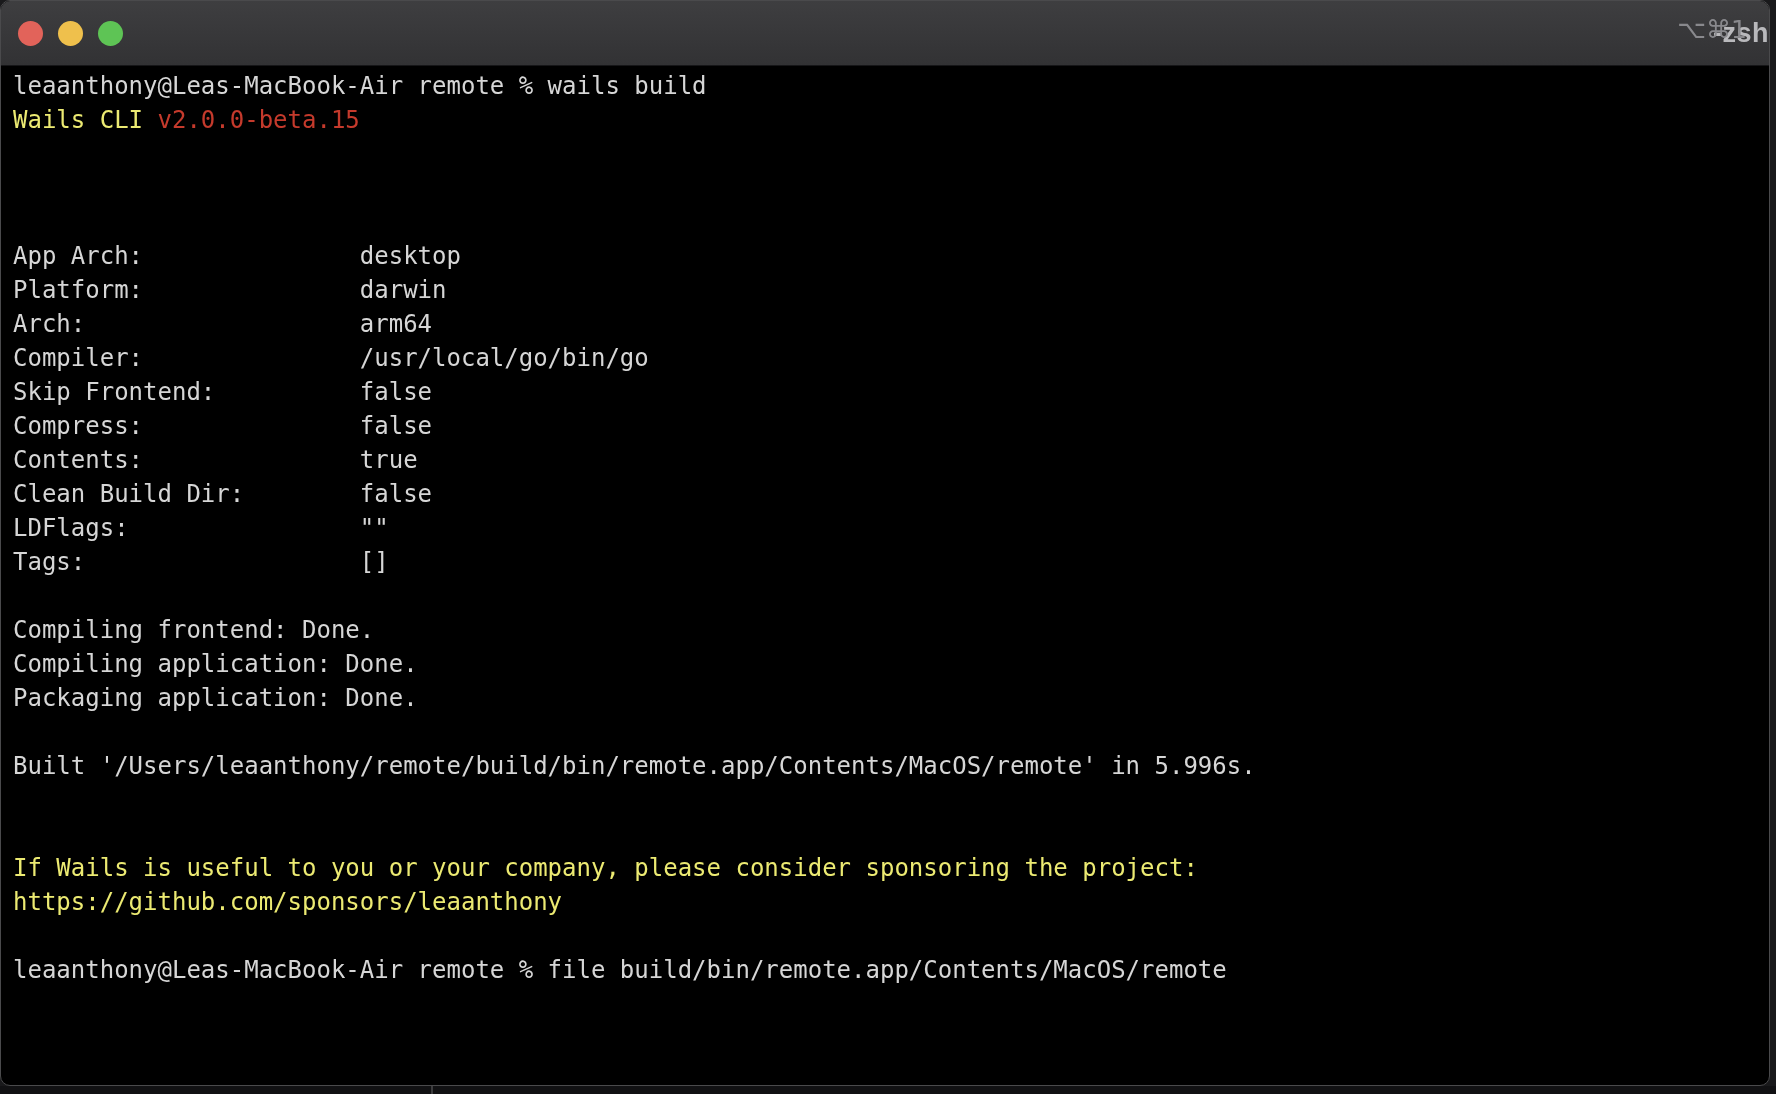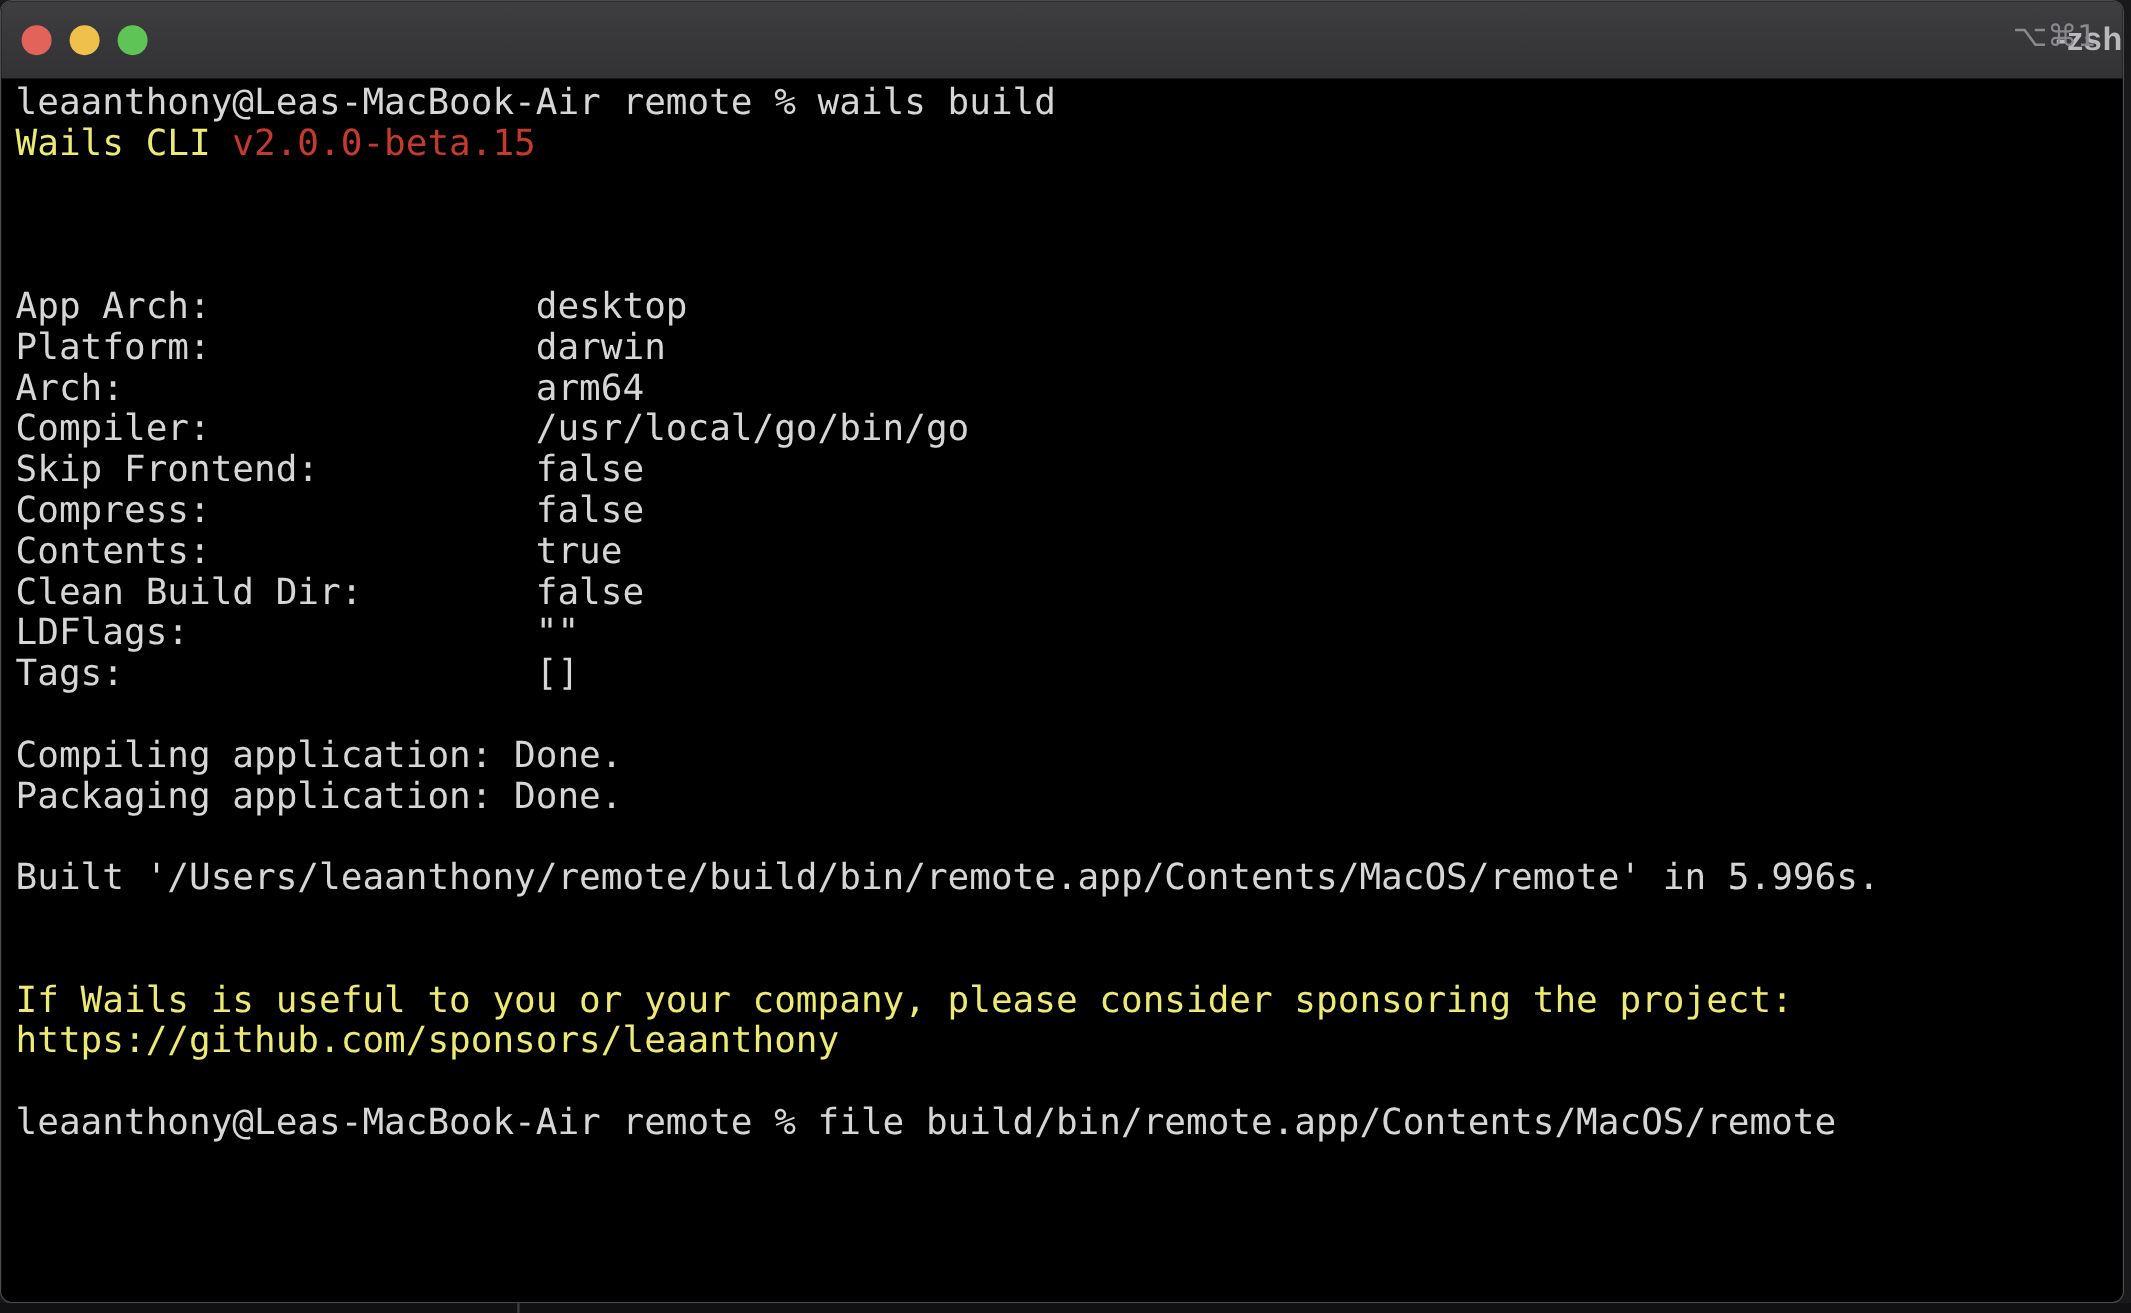--- a/index.html
+++ b/index.html
@@ -57,21 +57,21 @@
     position: absolute;
     right: 22px;
     top: 14px;
     color: #89898d;
     font-size: 25px;
     font-family: "DejaVu Sans", sans-serif;
   }
   .content {
     padding: 3px 0 0 12px;
     font-family: "DejaVu Sans Mono", "Liberation Mono", monospace;
-    font-size: 30px;
+    font-size: 24px;
     line-height: 34px;
     color: var(--fg, #d6d6d6);
   }
   .line {
     height: 34px;
     white-space: pre;
   }
   .kv-label {
     display: inline-block;
     width: var(--valcol, 24ch);
@@ -126,20 +126,21 @@
       <div class="line"><span class="kv-label c-fg">Platform:</span><span class="c-fg">darwin</span></div>
       <div class="line"><span class="kv-label c-fg">Arch:</span><span class="c-fg">arm64</span></div>
       <div class="line"><span class="kv-label c-fg">Compiler:</span><span class="c-fg">/usr/local/go/bin/go</span></div>
       <div class="line"><span class="kv-label c-fg">Skip Frontend:</span><span class="c-fg">false</span></div>
       <div class="line"><span class="kv-label c-fg">Compress:</span><span class="c-fg">false</span></div>
       <div class="line"><span class="kv-label c-fg">Contents:</span><span class="c-fg">true</span></div>
       <div class="line"><span class="kv-label c-fg">Clean Build Dir:</span><span class="c-fg">false</span></div>
       <div class="line"><span class="kv-label c-fg">LDFlags:</span><span class="c-fg">""</span></div>
       <div class="line"><span class="kv-label c-fg">Tags:</span><span class="c-fg">[]</span></div>
       <div class="line">&nbsp;</div>
+      <div class="line"><span class="c-fg">Compiling frontend: Done.</span></div>
       <div class="line"><span class="c-fg">Compiling application: Done.</span></div>
       <div class="line"><span class="c-fg">Packaging application: Done.</span></div>
       <div class="line">&nbsp;</div>
       <div class="line"><span class="c-fg">Built '/Users/leaanthony/remote/build/bin/remote.app/Contents/MacOS/remote' in 5.996s.</span></div>
       <div class="line">&nbsp;</div>
       <div class="line">&nbsp;</div>
       <div class="line"><span class="c-yellow">If Wails is useful to you or your company, please consider sponsoring the project:</span></div>
       <div class="line"><span class="c-yellow">https://github.com/sponsors/leaanthony</span></div>
       <div class="line">&nbsp;</div>
       <div class="line"><span class="c-fg">leaanthony@Leas-MacBook-Air remote % file build/bin/remote.app/Contents/MacOS/remote</span></div>

